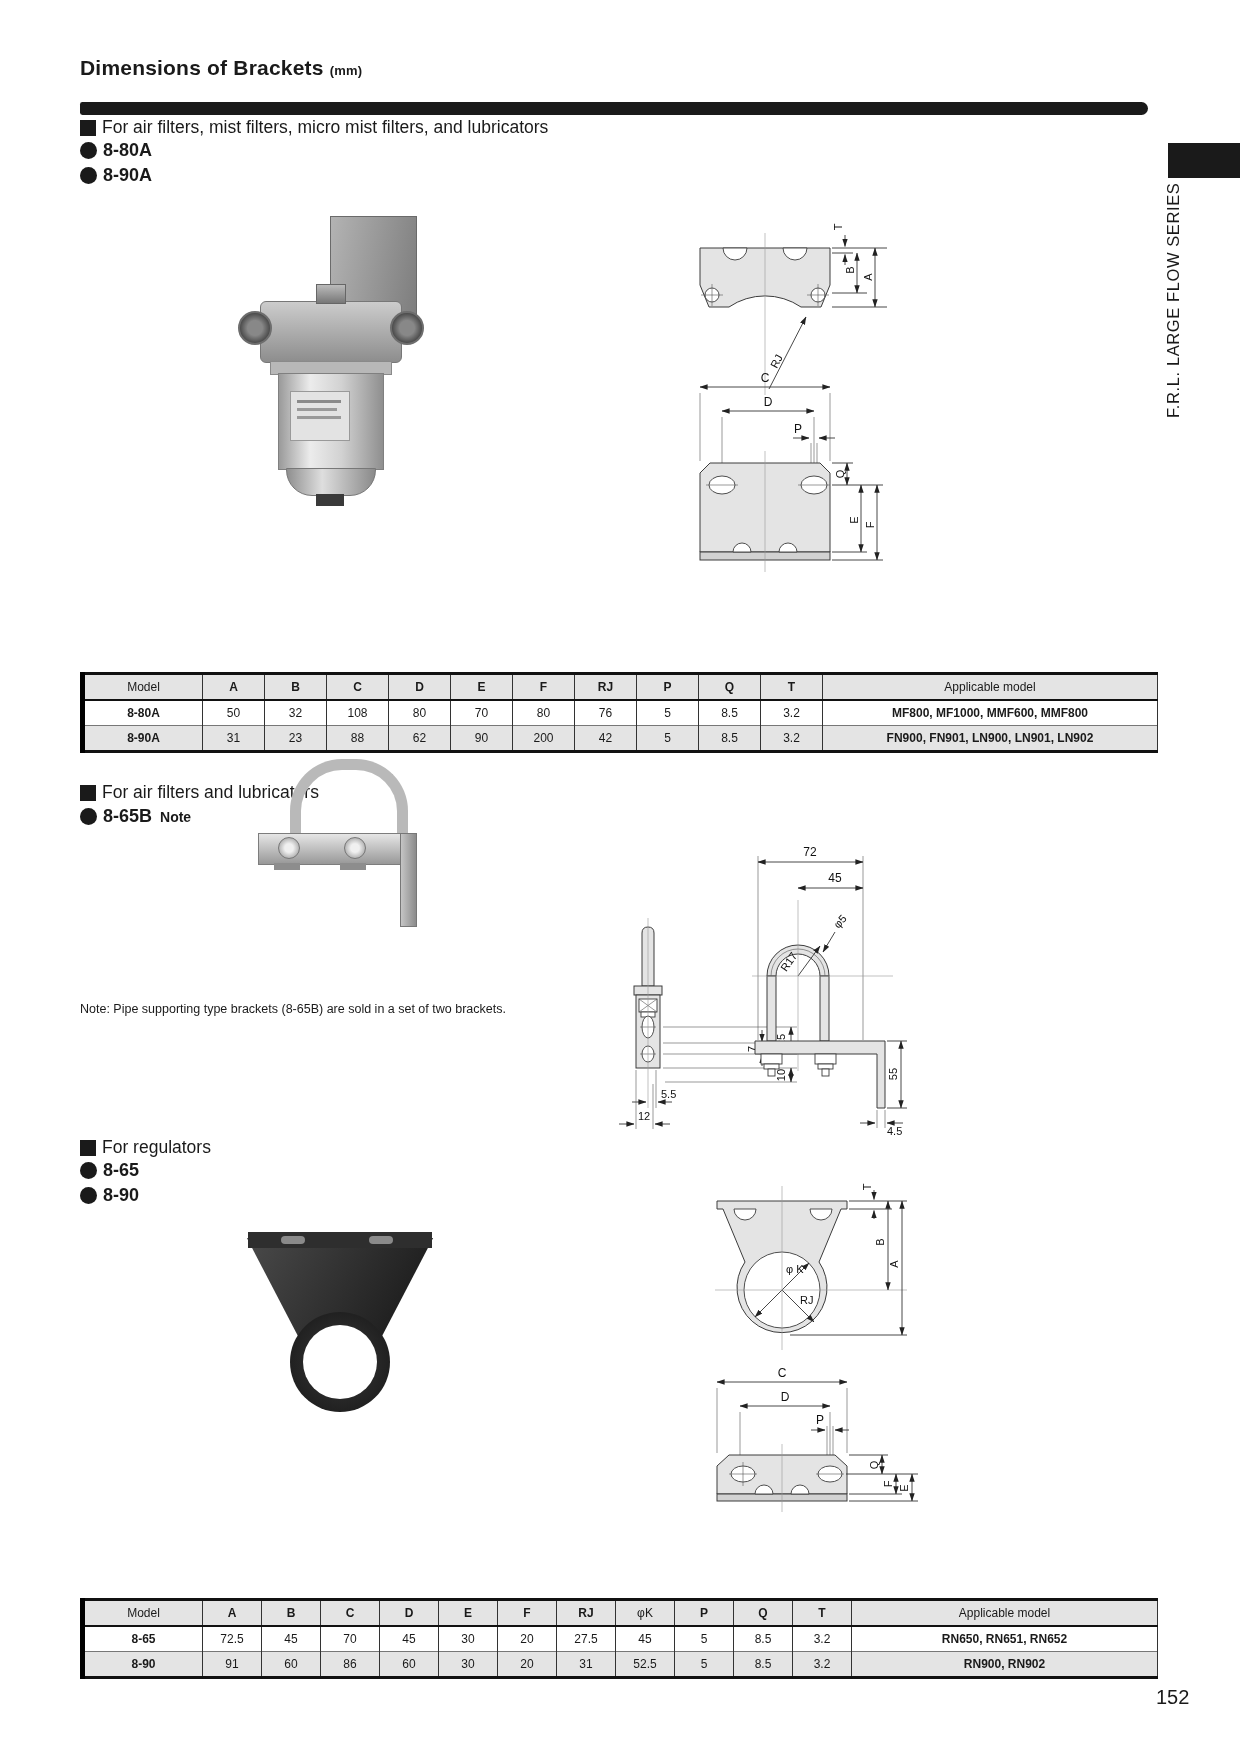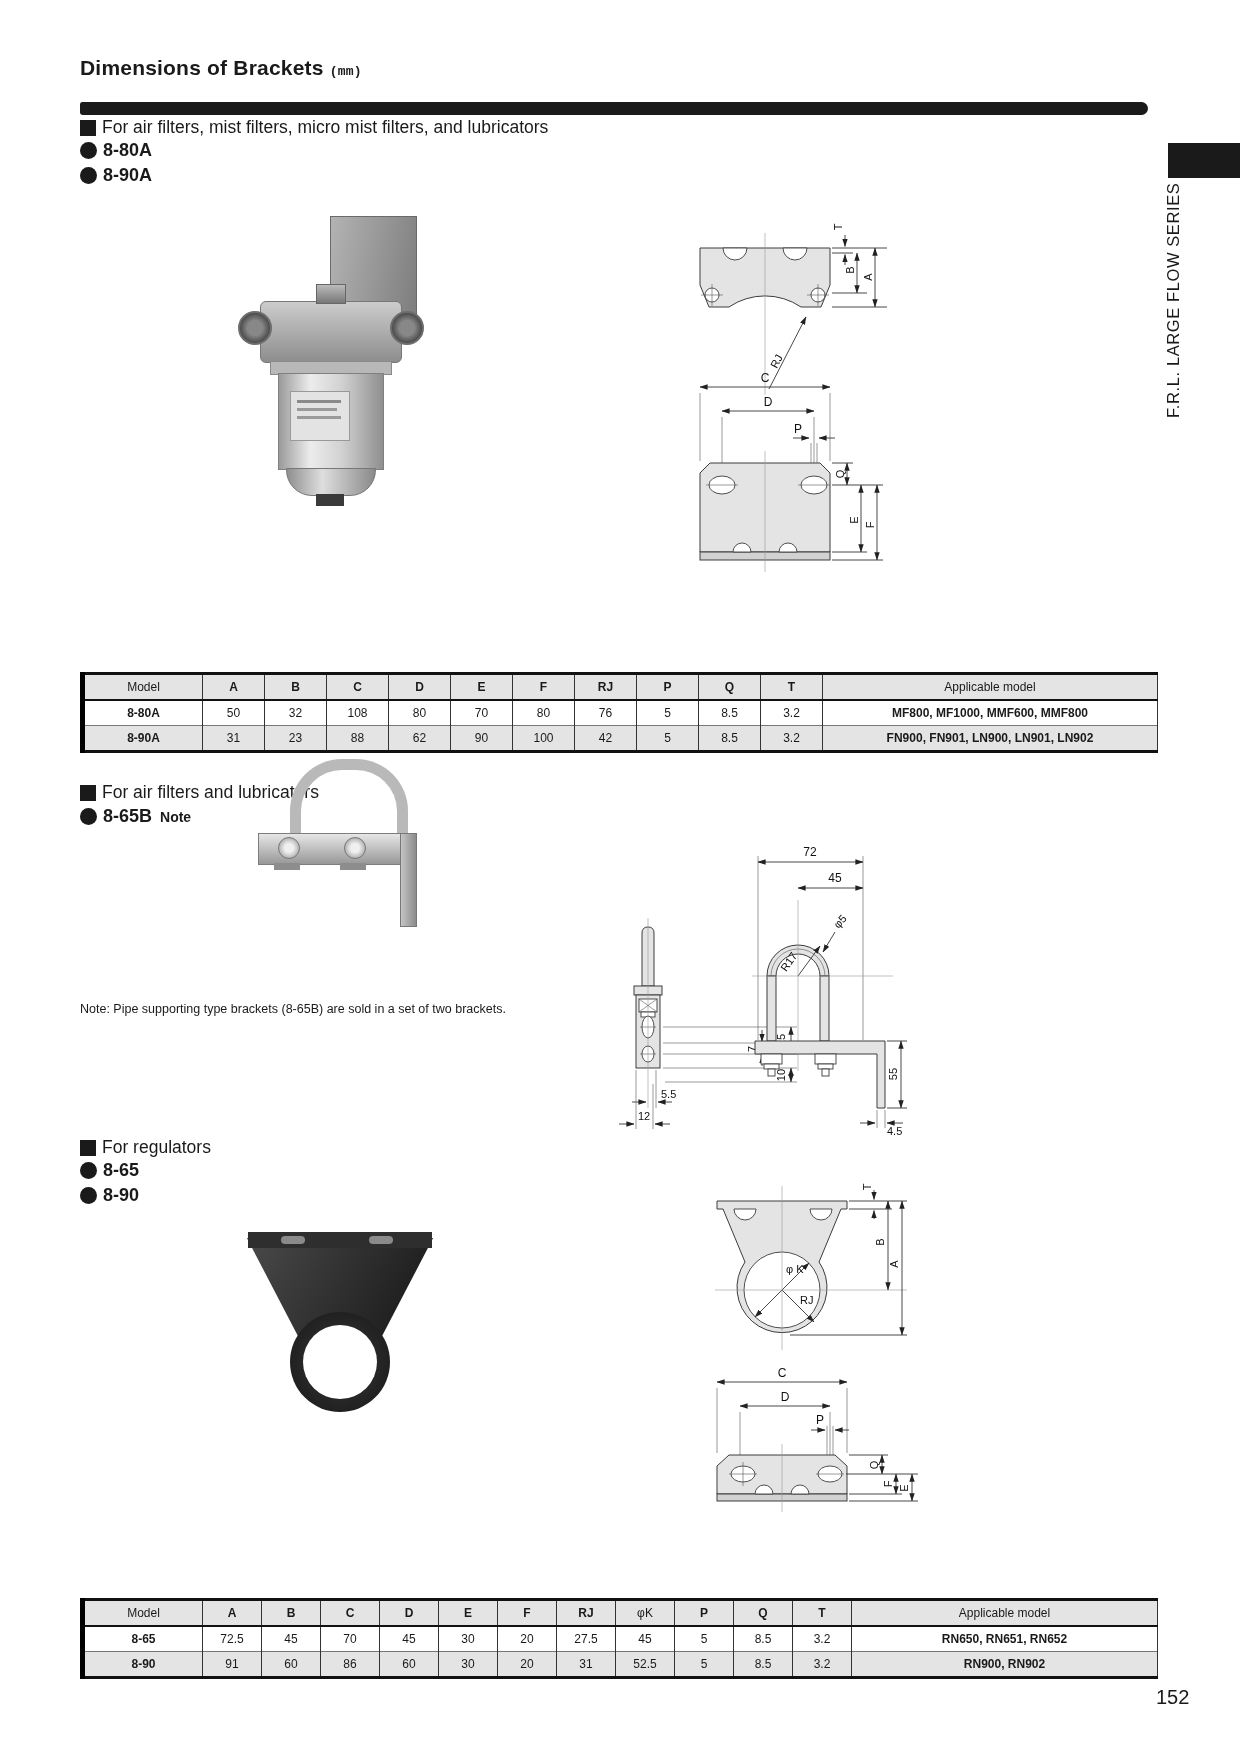--- a/index.html
+++ b/index.html
@@ -1,21 +1,21 @@
 <!DOCTYPE html>
 <html><head>
 <meta charset="utf-8">
 <style>
   html,body{margin:0;padding:0;background:#fff;}
   .page{position:relative;width:1240px;height:1754px;background:#ffffff;overflow:hidden;
         font-family:"Liberation Sans",sans-serif;color:#1a1a1a;}
   .abs{position:absolute;}
   
   .title{left:80px;top:56px;font-size:21px;font-weight:bold;letter-spacing:.2px;}
-  .title .unit{font-size:13px;font-weight:bold;margin-left:6px;font-family:Liberation Mono, monospace;}
+  .title .unit{font-size:13px;font-weight:bold;margin-left:6px;}
   .rule{left:80px;top:102px;width:1068px;height:13px;background:#1a1a1a;border-radius:3px 8px 8px 3px;}
   
   .sec-head{font-size:17.5px;display:flex;align-items:center;gap:6px;}
   .sqr{width:16px;height:16px;background:#1a1a1a;display:inline-block;flex:0 0 auto;}
   .model-line{font-size:18px;font-weight:bold;display:flex;align-items:center;gap:6px;}
   .dot{width:17px;height:17px;border-radius:50%;background:#1a1a1a;display:inline-block;flex:0 0 auto;}
   .model-line sup{font-size:14px;font-weight:bold;margin-left:2px;}
   .note{font-size:12.5px;}
   
   table.spec{border-collapse:collapse;table-layout:fixed;width:1075px;font-size:12px;
@@ -195,21 +195,21 @@
         <td>3.2</td>
         <td class="b">MF800, MF1000, MMF600, MMF800</td>
       </tr>
       <tr class="alt">
         <td class="b">8-90A</td>
         <td>31</td>
         <td>23</td>
         <td>88</td>
         <td>62</td>
         <td>90</td>
-        <td>100</td>
+        <td>200</td>
         <td>42</td>
         <td>5</td>
         <td>8.5</td>
         <td>3.2</td>
         <td class="b">FN900, FN901, LN900, LN901, LN902</td>
       </tr>
     </tbody>
   </table>
 
   <div class="abs sec-head" style="left:80px;top:782px;justify-content:flex-end;">

